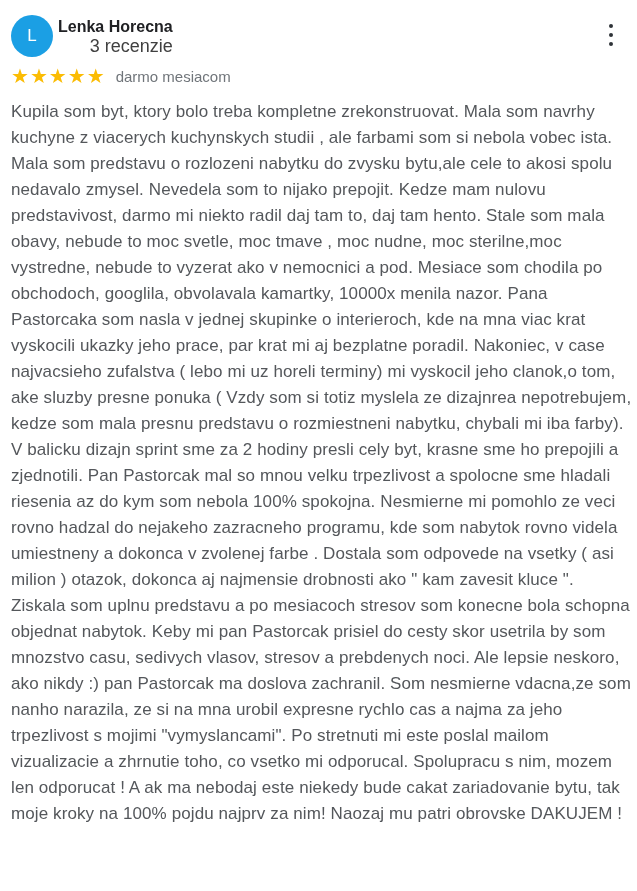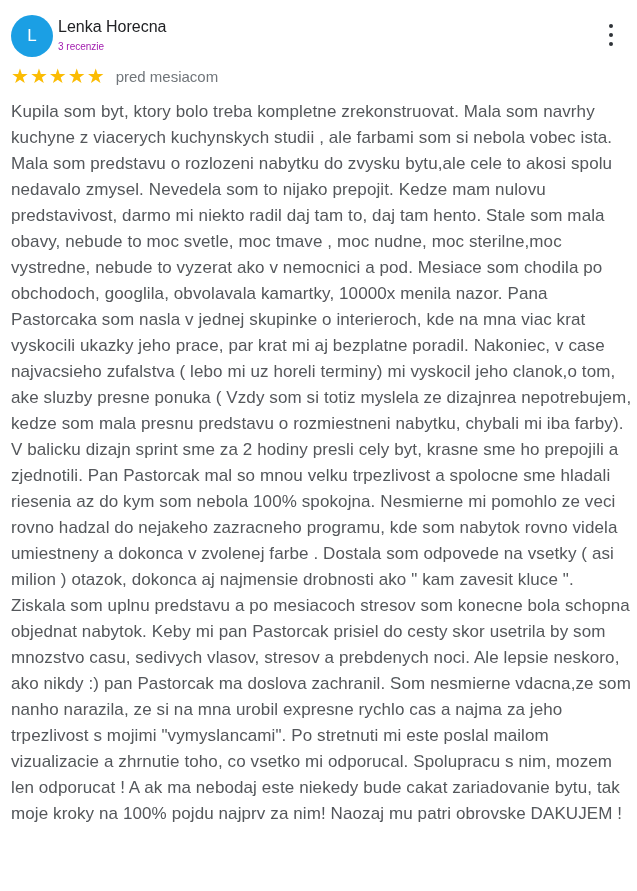--- a/index.html
+++ b/index.html
@@ -34,29 +34,30 @@
     flex: 0 0 42px;
     cursor: pointer;
     user-select: none;
   }
   .author {
     margin-left: 5px;
     padding-top: 2px;
   }
   .name {
     font-size: 16px;
-    font-weight: 400;
+    font-weight: 700;
     color: #202124;
     line-height: 20px;
     cursor: pointer;
   }
   .meta {
-    font-size: 10px;
-    color: #a21caf;
+    font-size: 18px;
+    color: #404040;
     line-height: 19px;
+    text-align: right;
   }
   .kebab {
     position: absolute;
     top: 20px;
     right: 20px;
     background: none;
     border: none;
     padding: 4px;
     cursor: pointer;
   }
@@ -116,20 +117,20 @@
       <span class="kebab-icon">
         <span class="dot"></span>
         <span class="dot"></span>
         <span class="dot"></span>
       </span>
     </button>
   </div>
 
   <div class="rating-row">
     <span class="stars">★★★★★</span>
-    <span class="date">pred mesiacom</span>
+    <span class="date">darmo mesiacom</span>
   </div>
 
   <div class="review-body">
     <div>Kupila som byt, ktory bolo treba kompletne zrekonstruovat. Mala som navrhy kuchyne z viacerych kuchynskych studii , ale farbami som si nebola vobec ista. Mala som predstavu o rozlozeni nabytku do zvysku bytu,ale cele to akosi spolu nedavalo zmysel. Nevedela som to nijako prepojit. Kedze mam nulovu predstavivost, darmo mi niekto radil daj tam to, daj tam hento. Stale som mala obavy, nebude to moc svetle, moc tmave , moc nudne, moc sterilne,moc vystredne, nebude to vyzerat ako v nemocnici a pod. Mesiace som chodila po obchodoch, googlila, obvolavala kamartky, 10000x menila nazor. Pana Pastorcaka som nasla v jednej skupinke o interieroch, kde na mna viac krat vyskocili ukazky jeho prace, par krat mi aj bezplatne poradil. Nakoniec, v case najvacsieho zufalstva ( lebo mi uz horeli terminy) mi vyskocil jeho clanok,o tom, ake sluzby presne ponuka ( Vzdy som si totiz myslela ze dizajnrea nepotrebujem, kedze som mala presnu predstavu o rozmiestneni nabytku, chybali mi iba farby). V balicku dizajn sprint sme za 2 hodiny presli cely byt, krasne sme ho prepojili a zjednotili. Pan Pastorcak mal so mnou velku trpezlivost a spolocne sme hladali riesenia az do kym som nebola 100% spokojna. Nesmierne mi pomohlo ze veci rovno hadzal do nejakeho zazracneho programu, kde som nabytok rovno videla umiestneny a dokonca v zvolenej farbe . Dostala som odpovede na vsetky ( asi milion ) otazok, dokonca aj najmensie drobnosti ako " kam zavesit kluce ". Ziskala som uplnu predstavu a po mesiacoch stresov som konecne bola schopna objednat nabytok. Keby mi pan Pastorcak prisiel do cesty skor usetrila by som mnozstvo casu, sedivych vlasov, stresov a prebdenych noci. Ale lepsie neskoro, ako nikdy :) pan Pastorcak ma doslova zachranil. Som nesmierne vdacna,ze som nanho narazila, ze si na mna urobil expresne rychlo cas a najma za jeho trpezlivost s mojimi "vymyslancami". Po stretnuti mi este poslal mailom vizualizacie a zhrnutie toho, co vsetko mi odporucal. Spolupracu s nim, mozem len odporucat ! A ak ma nebodaj este niekedy bude cakat zariadovanie bytu, tak moje kroky na 100% pojdu najprv za nim! Naozaj mu patri obrovske DAKUJEM !</div>
   </div>
 
 </div>
 
 </body></html>

